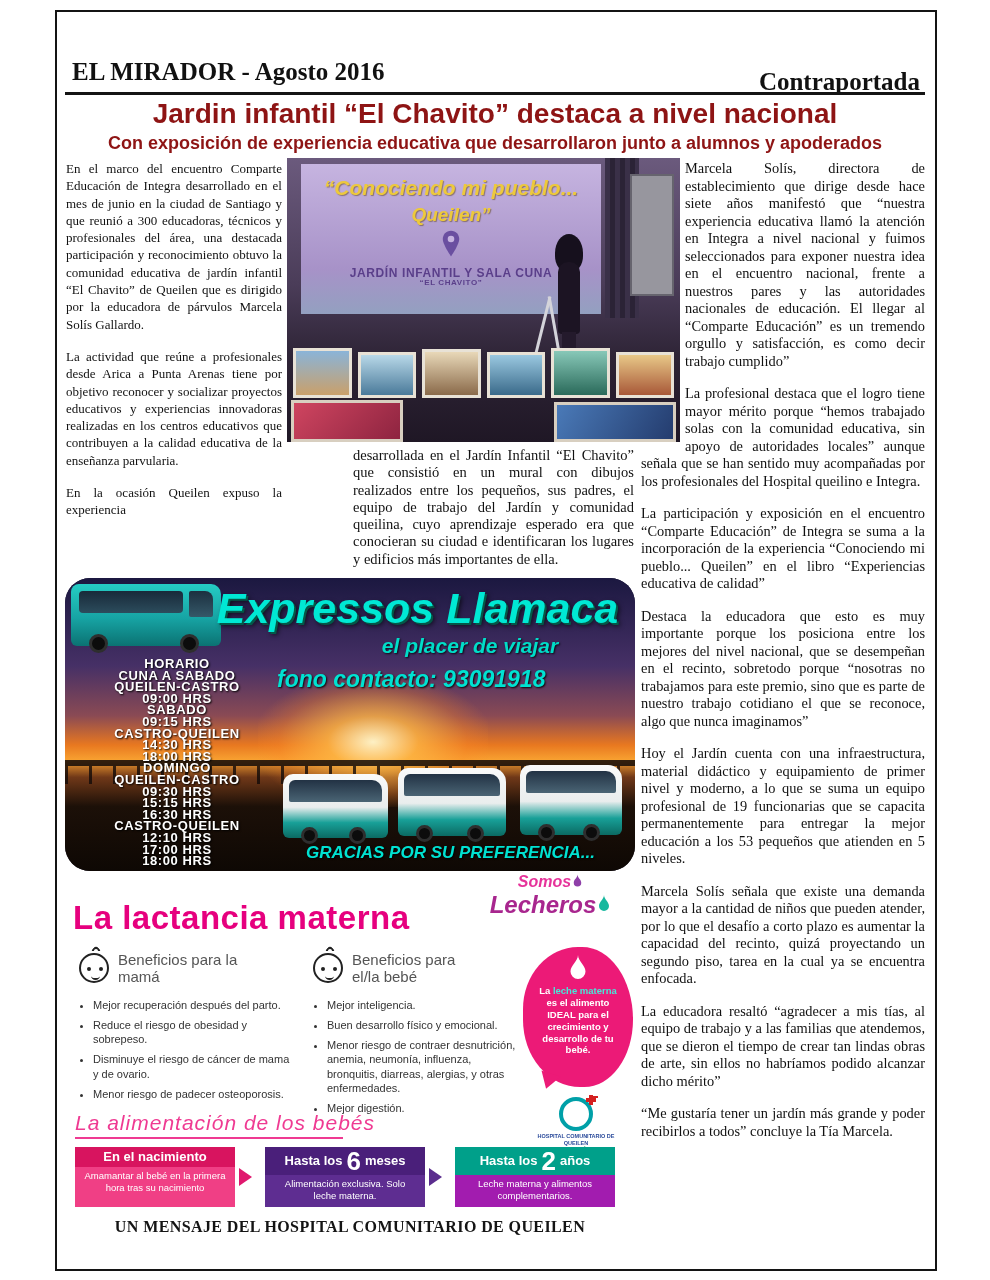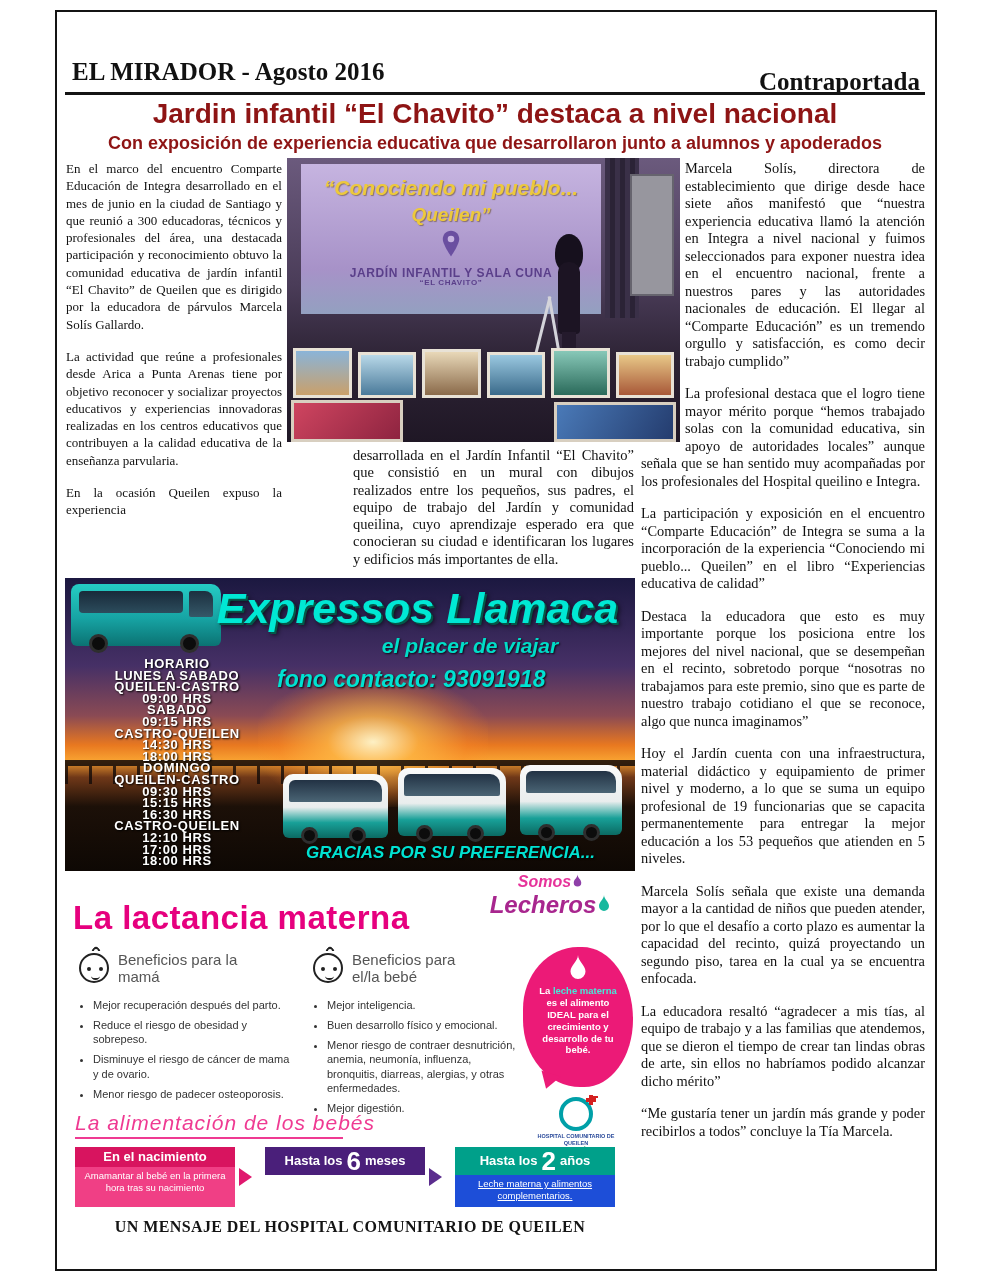--- a/index.html
+++ b/index.html
@@ -69,21 +69,21 @@
   .a4 { background:linear-gradient(#9ac8e0,#3a6a8a); }
   .a5 { background:linear-gradient(#88c8b8,#2a6a5a); height:50px; }
   .a6 { background:linear-gradient(#e8c888,#a85838); }
   .art-big-left  { position:absolute; left:4px;  bottom:0; width:112px; height:42px;
                    background:linear-gradient(135deg,#cf4560,#8e2440); border:3px solid #d8cfc0; }
   .art-big-right { position:absolute; right:4px; bottom:0; width:122px; height:40px;
                    background:linear-gradient(120deg,#4a7ab8,#243c6e); border:3px solid #d8cfc0; }
 
   
   .bus-ad { position:absolute; left:65px; top:578px; width:570px; height:293px; overflow:hidden;
-            background:#120f26; font-family:"Liberation Sans", sans-serif; }
+            background:#120f26; font-family:"Liberation Sans", sans-serif;border-radius:25px; }
   .ad-sky { position:absolute; inset:0;
             background:linear-gradient(180deg,#1b1840 0%,#463066 30%,#8a4a54 47%,#e87820 57%,
                        #f8a030 62%,#703818 68%,#1c1008 78%,#0e0804 100%); }
   .ad-sun { position:absolute; left:54%; top:56%; width:230px; height:130px; transform:translate(-50%,-50%);
             background:radial-gradient(ellipse at center, rgba(255,247,205,.95) 0%,
                        rgba(255,185,70,.75) 28%, rgba(255,140,40,.28) 58%, rgba(255,140,40,0) 75%); }
   .ad-pier { position:absolute; left:0; right:0; top:62%; height:6px; background:rgba(18,10,8,.85); }
   .ad-pier:after { content:""; position:absolute; left:0; right:0; top:6px; height:18px;
             background:repeating-linear-gradient(90deg, rgba(18,10,8,.8) 0 3px, transparent 3px 24px); }
   .ad-title { position:absolute; left:145px; top:6px; width:415px; margin:0; text-align:center;
@@ -168,21 +168,21 @@
             margin-top:2px; }
   .stages { position:absolute; left:10px; top:274px; width:550px; height:60px; display:flex;
             align-items:stretch; gap:4px; }
   .stage { width:160px; display:flex; flex-direction:column; color:#fff; text-align:center; }
   .stage-head { font-weight:bold; font-size:13px; padding:3px 2px; display:flex; align-items:center;
             justify-content:center; gap:4px; line-height:1.05; }
   .stage-num { font-size:26px; font-weight:bold; line-height:.85; }
   .stage-body { font-size:9.5px; padding:3px 8px 5px; line-height:1.25; flex:1; }
   .st1 .stage-head { background:#d8145f; } .st1 .stage-body { background:#f03f85; }
   .st2 .stage-head { background:#4a1f7a; } .st2 .stage-body { background:#5e2d91; }
-  .st3 .stage-head { background:#00a08a; } .st3 .stage-body { background:#1d4ed8;text-decoration:underline; }
+  .st3 .stage-head { background:#00a08a; } .st3 .stage-body { background:#a21caf; }
   .stage-arrow { align-self:center; width:0; height:0; border:9px solid transparent; flex:none; }
   .arr1 { border-left:13px solid #e0186e; }
   .arr2 { border-left:13px solid #5b2d8e; }
   .poster-footer { position:absolute; left:65px; top:1218px; width:570px; text-align:center;
             font-family:"Liberation Serif", serif; font-weight:bold; font-size:16px;
             letter-spacing:.4px; color:#141414; }
 </style>
 </head>
 <body>
 
@@ -258,21 +258,21 @@
     <div class="ad-pier"></div>
     <div class="ad-bus-top">
       <div class="wheel l"></div>
         <div class="wheel r"></div>
     </div>
     <div class="ad-title">Expressos Llamaca</div>
     <div class="ad-tagline">el placer de viajar</div>
     <div class="ad-phone">fono contacto: 93091918</div>
     <div class="ad-schedule">
       <div>HORARIO</div>
-      <div>LUNES A SABADO</div>
+      <div>CUNA A SABADO</div>
       <div>QUEILEN-CASTRO</div>
       <div>09:00 HRS</div>
       <div>SABADO</div>
       <div>09:15 HRS</div>
       <div>CASTRO-QUEILEN</div>
       <div>14:30 HRS</div>
       <div>18:00 HRS</div>
       <div>DOMINGO</div>
       <div>QUEILEN-CASTRO</div>
       <div>09:30 HRS</div>
@@ -379,20 +379,21 @@
         <div class="stage-head">En el nacimiento</div>
         <div class="stage-body">Amamantar al bebé en la primera hora tras su nacimiento</div>
       </div>
       <div class="stage-arrow arr1"></div>
       <div class="stage st2">
         <div class="stage-head">
           <span>Hasta los</span>
           <span class="stage-num">6</span>
           <span>meses</span>
         </div>
+        <div class="stage-body">Alimentación exclusiva. Solo leche materna.</div>
       </div>
       <div class="stage-arrow arr2"></div>
       <div class="stage st3">
         <div class="stage-head">
           <span>Hasta los</span>
           <span class="stage-num">2</span>
           <span>años</span>
         </div>
         <div class="stage-body">Leche materna y alimentos complementarios.</div>
       </div>

